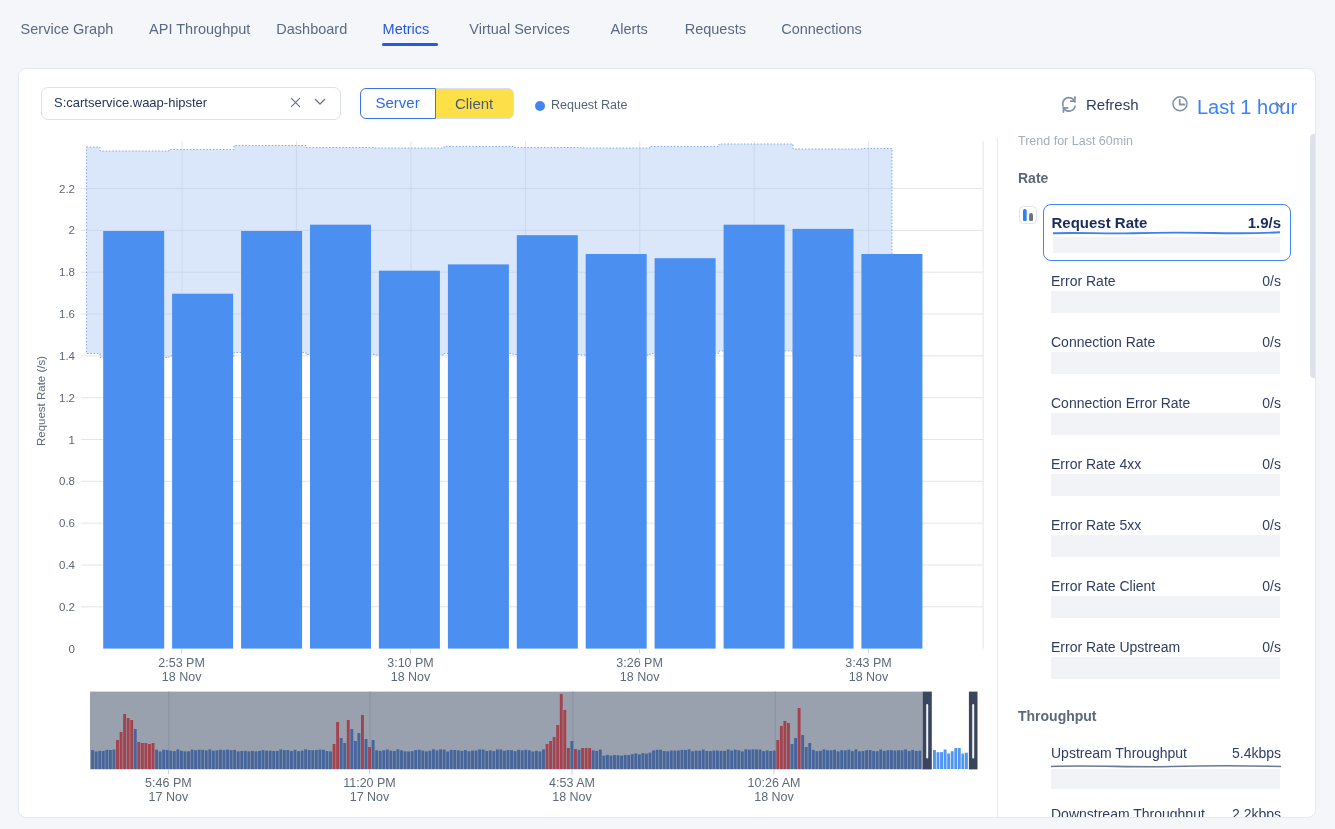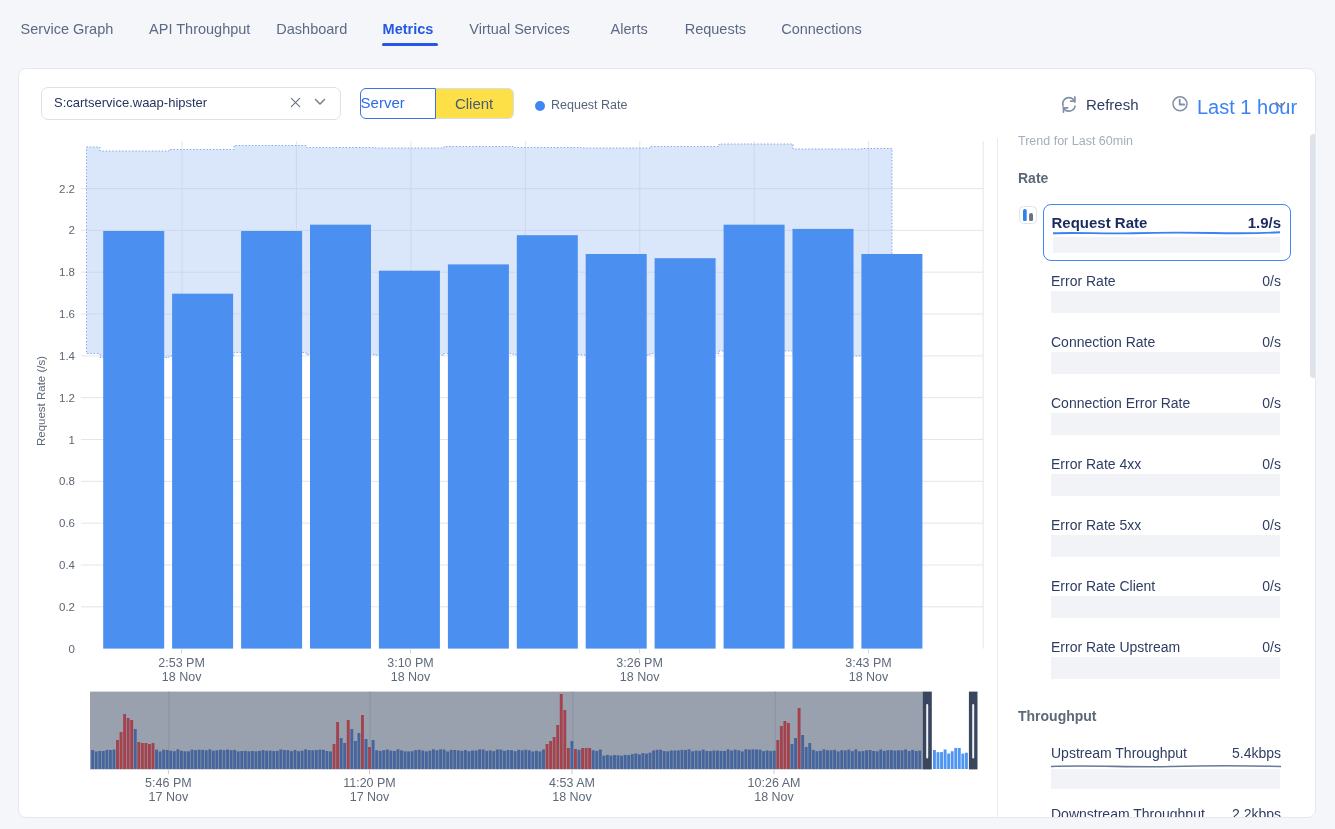--- a/index.html
+++ b/index.html
@@ -1,28 +1,28 @@
 <!DOCTYPE html>
 <html><head><meta charset="utf-8">
 <style>
 * { margin:0; padding:0; box-sizing:border-box; }
 html,body { width:1335px; height:829px; overflow:hidden; }
 body { background:#f5f6fa; font-family:"Liberation Sans",sans-serif; }
 #page { position:relative; width:1335px; height:639px; }
 .tab { position:absolute; top:21px; font-size:14.5px; color:#5b6a84; white-space:nowrap; }
-#tab-metrics { color:#2458e5; font-weight:bold; }
+#tab-metrics { color:#2458e5; font-weight:normal; }
 #tab-underline { position:absolute; left:382px; top:43px; width:56px; height:3px; background:#2458e5; border-radius:2px; }
 #card { position:absolute; left:18px; top:68px; width:1298px; height:749.5px; background:#fff;
         border:1px solid #e4e8ef; border-radius:8px; overflow:hidden; }
 #chart { position:absolute; left:0; top:0; width:996px; height:749px; }
 .abs { position:absolute; }
 #selbox { left:22px; top:18px; width:300px; height:33px; border:1px solid #dbe0e9; border-radius:7px; background:#fff; }
 #seltext { left:35px; top:26px; font-size:13px; font-weight:500; color:#24355f; }
 #btn-server { left:340.6px; top:19px; width:76px; height:31px; border:1.5px solid #3a74e6; border-radius:6px 0 0 6px;
-   color:#2b6ae8; font-size:15px; line-height:28px; text-align:left; background:#fff; z-index:2;}
+   color:#2b6ae8; font-size:15px; line-height:28px; text-align:center; background:#fff; z-index:2;}
 #btn-client { left:416.6px; top:19px; width:78px; height:31px; border:1px solid #d9dee8; border-left:none; border-radius:0 6px 6px 0;
    color:#4c5a75; font-size:15px; line-height:29px; text-align:center; background:#fde047; }
 #legdot { left:516px; top:31.5px; width:10px; height:10px; border-radius:50%; background:#3f86f4; }
 #legtext { left:532px; top:29px; font-size:12.5px; color:#57647a; }
 #refresh-text { left:1067px; top:27px; font-size:15px; color:#2c3c63; }
 #time-text { left:1178px; top:27px; font-size:20px; color:#3b82f6; }
 #panel-line { left:978px; top:69px; width:1px; height:680px; background:#e8ebf1; }
 #trend { left:999px; top:65px; font-size:12.5px; color:#a6adbb; }
 #rate-h { left:999px; top:101px; font-size:14px; font-weight:bold; color:#5d6878; }
 #icon-box { left:1000.2px; top:137px; width:18.2px; height:18.1px; border:1px solid #dfe3ec; border-radius:4.5px; background:#fff; }

